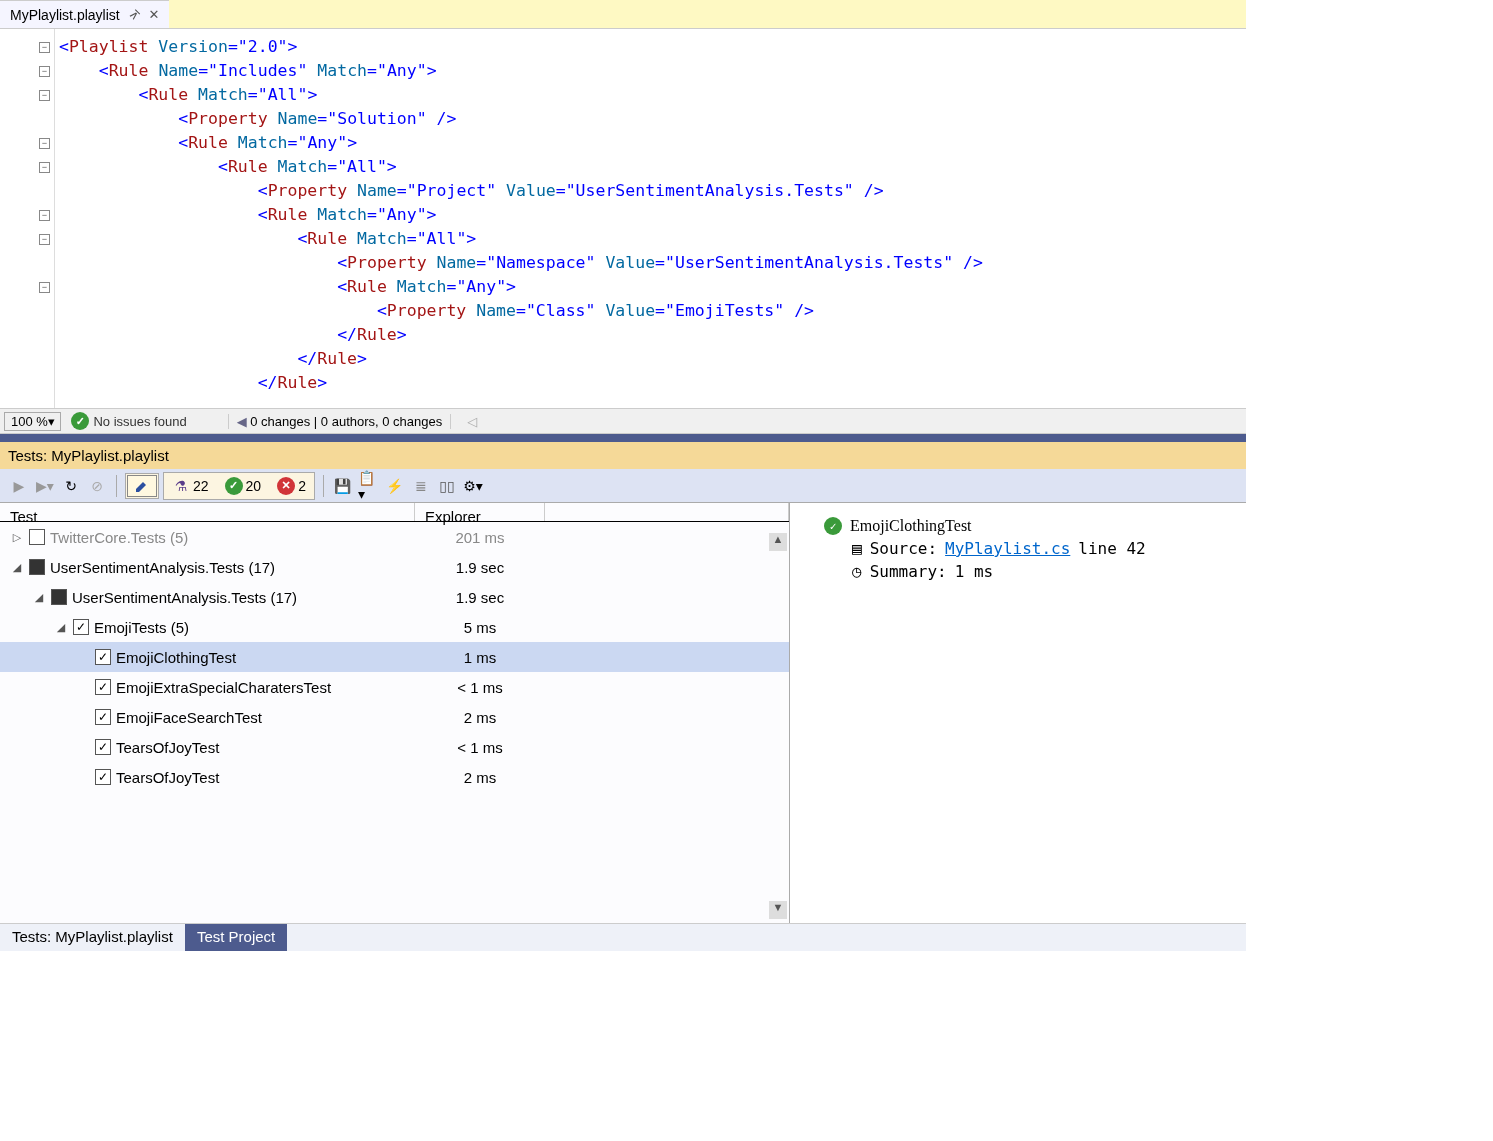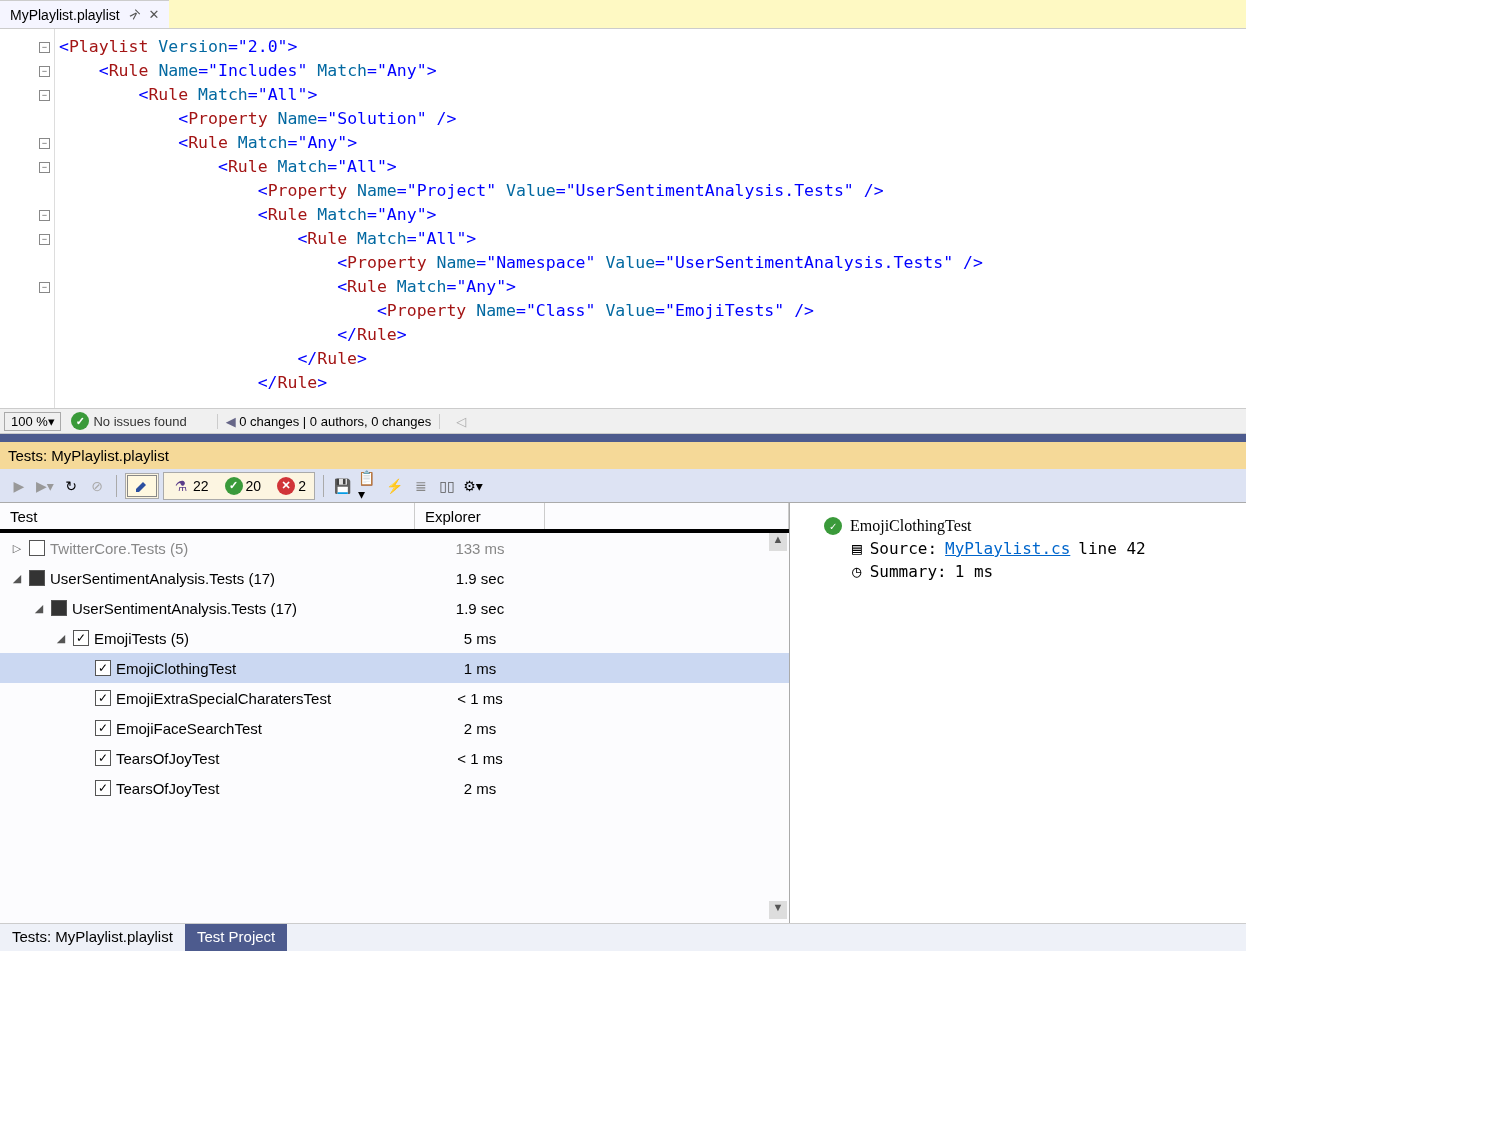--- a/index.html
+++ b/index.html
@@ -14,34 +14,34 @@
 .fold-box { width: 11px; height: 11px; border: 1px solid #888; font-size: 9px; line-height: 8px; text-align: center; color: #555; background:#fff; }
 .code-area { flex: 1; font-family: Consolas, monospace; font-size: 16.5px; padding-top: 6px; line-height: 24px; white-space: pre; overflow:hidden;}
 .code-line { height: 24px; padding-left: 4px;}
 .c-tag { color: #a31515; }
 .c-attr { color: #0369a1; }
 .c-val { color: #0000ff; }
 .c-punct { color: #0000ff; }
 .status-strip { height: 26px; background: #f0f0f0; border-top: 1px solid #ccc; border-bottom:1px solid #ccc; display: flex; align-items: center; gap: 10px; font-size: 13px; }
 .zoom-box { border:1px solid #aaa; padding:1px 6px; display:flex; align-items:center; margin-left:4px;}
 .issues-ok { color: #333; display:flex; align-items:center; gap:4px; }
-.changes-box { border-left:1px solid #ccc; border-right:1px solid #ccc; padding:0 8px; margin-left:20px;text-align:center;}
+.changes-box { border-left:1px solid #ccc; border-right:1px solid #ccc; padding:0 8px; margin-left:31px;text-align:center;}
 .divider-bar { height: 8px; background: #4d5b8e; }
 .test-header { background: #f5d998; padding: 5px 8px; font-size: 15px; }
 .toolbar { background: #dde3f3; height: 34px; display: flex; align-items: center; gap: 4px; padding: 0 8px; border-bottom:1px solid #aaa;}
 .tb-btn { width: 22px; height: 22px; display: flex; align-items: center; justify-content: center; }
 .tb-group { display:flex; gap:2px; border:1px solid #aaa; background:#fcf5e1; padding:1px;}
 .tb-pill { display:flex; align-items:center; gap:3px; padding:2px 6px; border:1px solid transparent; font-size:14px;}
 .tb-pill.active{ border:1px solid #888; background:#fff8e0;}
 .icon-play { color:#999; }
 .icon-save{ color:#2b4fa0;}
 .sep { width:1px; height:22px; background:#aaa; margin:0 4px;}
 .main-split { flex:1; display:flex; overflow:hidden; }
 .test-tree-panel { flex: 0 0 790px; display:flex; flex-direction:column; background:#fcfcfe; border-right:1px solid #aaa; position:relative;}
-.tree-header { display:flex; background:#fcfcfe; border-bottom:4px solid #000000; height:30px;}
+.tree-header { display:flex; background:#fcfcfe; border-bottom:1px solid #000000; height:19px;}
 .th-col { padding:5px 10px; border-right:1px solid #ccc; font-size:15px;}
 .th-test{ flex:0 0 415px;}
 .th-dur{ flex:0 0 130px;}
 .tree-rows{ flex:1; overflow:hidden;}
 .tree-row{ display:flex; align-items:center; height:30px; font-size:15px;}
 .tree-row.selected{ background:#cbd8f2;}
 .test-col{ flex:0 0 415px; display:flex; align-items:center; gap:5px;}
 .dur-col{ flex:0 0 130px; text-align:center;}
 .expander{ width:14px; font-size:11px; color:#555; text-align:center;}
 .chk{ width:16px; height:16px; border:1px solid #555; display:flex; align-items:center; justify-content:center; font-size:12px; background:#fff;}
@@ -172,21 +172,21 @@
       <div class="th-col th-dur"><span>Explorer</span></div>
       <div class="th-col" style="flex:1;"></div>
     </div>
     <div class="tree-rows" id="tree-rows">
         <div class="tree-row">
           <div class="test-col" style="padding-left: 10px;">
             <span class="expander">▷</span>
             <span class="chk"></span>
             <span class="dim">TwitterCore.Tests  (5)</span>
           </div>
-          <div class="dur-col dim">133 ms</div>
+          <div class="dur-col dim">201 ms</div>
         </div>
         <div class="tree-row">
           <div class="test-col" style="padding-left: 10px;">
             <span class="expander">◢</span>
             <span class="chk filled"></span>
             <span>UserSentimentAnalysis.Tests  (17)</span>
           </div>
           <div class="dur-col">1.9 sec</div>
         </div>
         <div class="tree-row">

